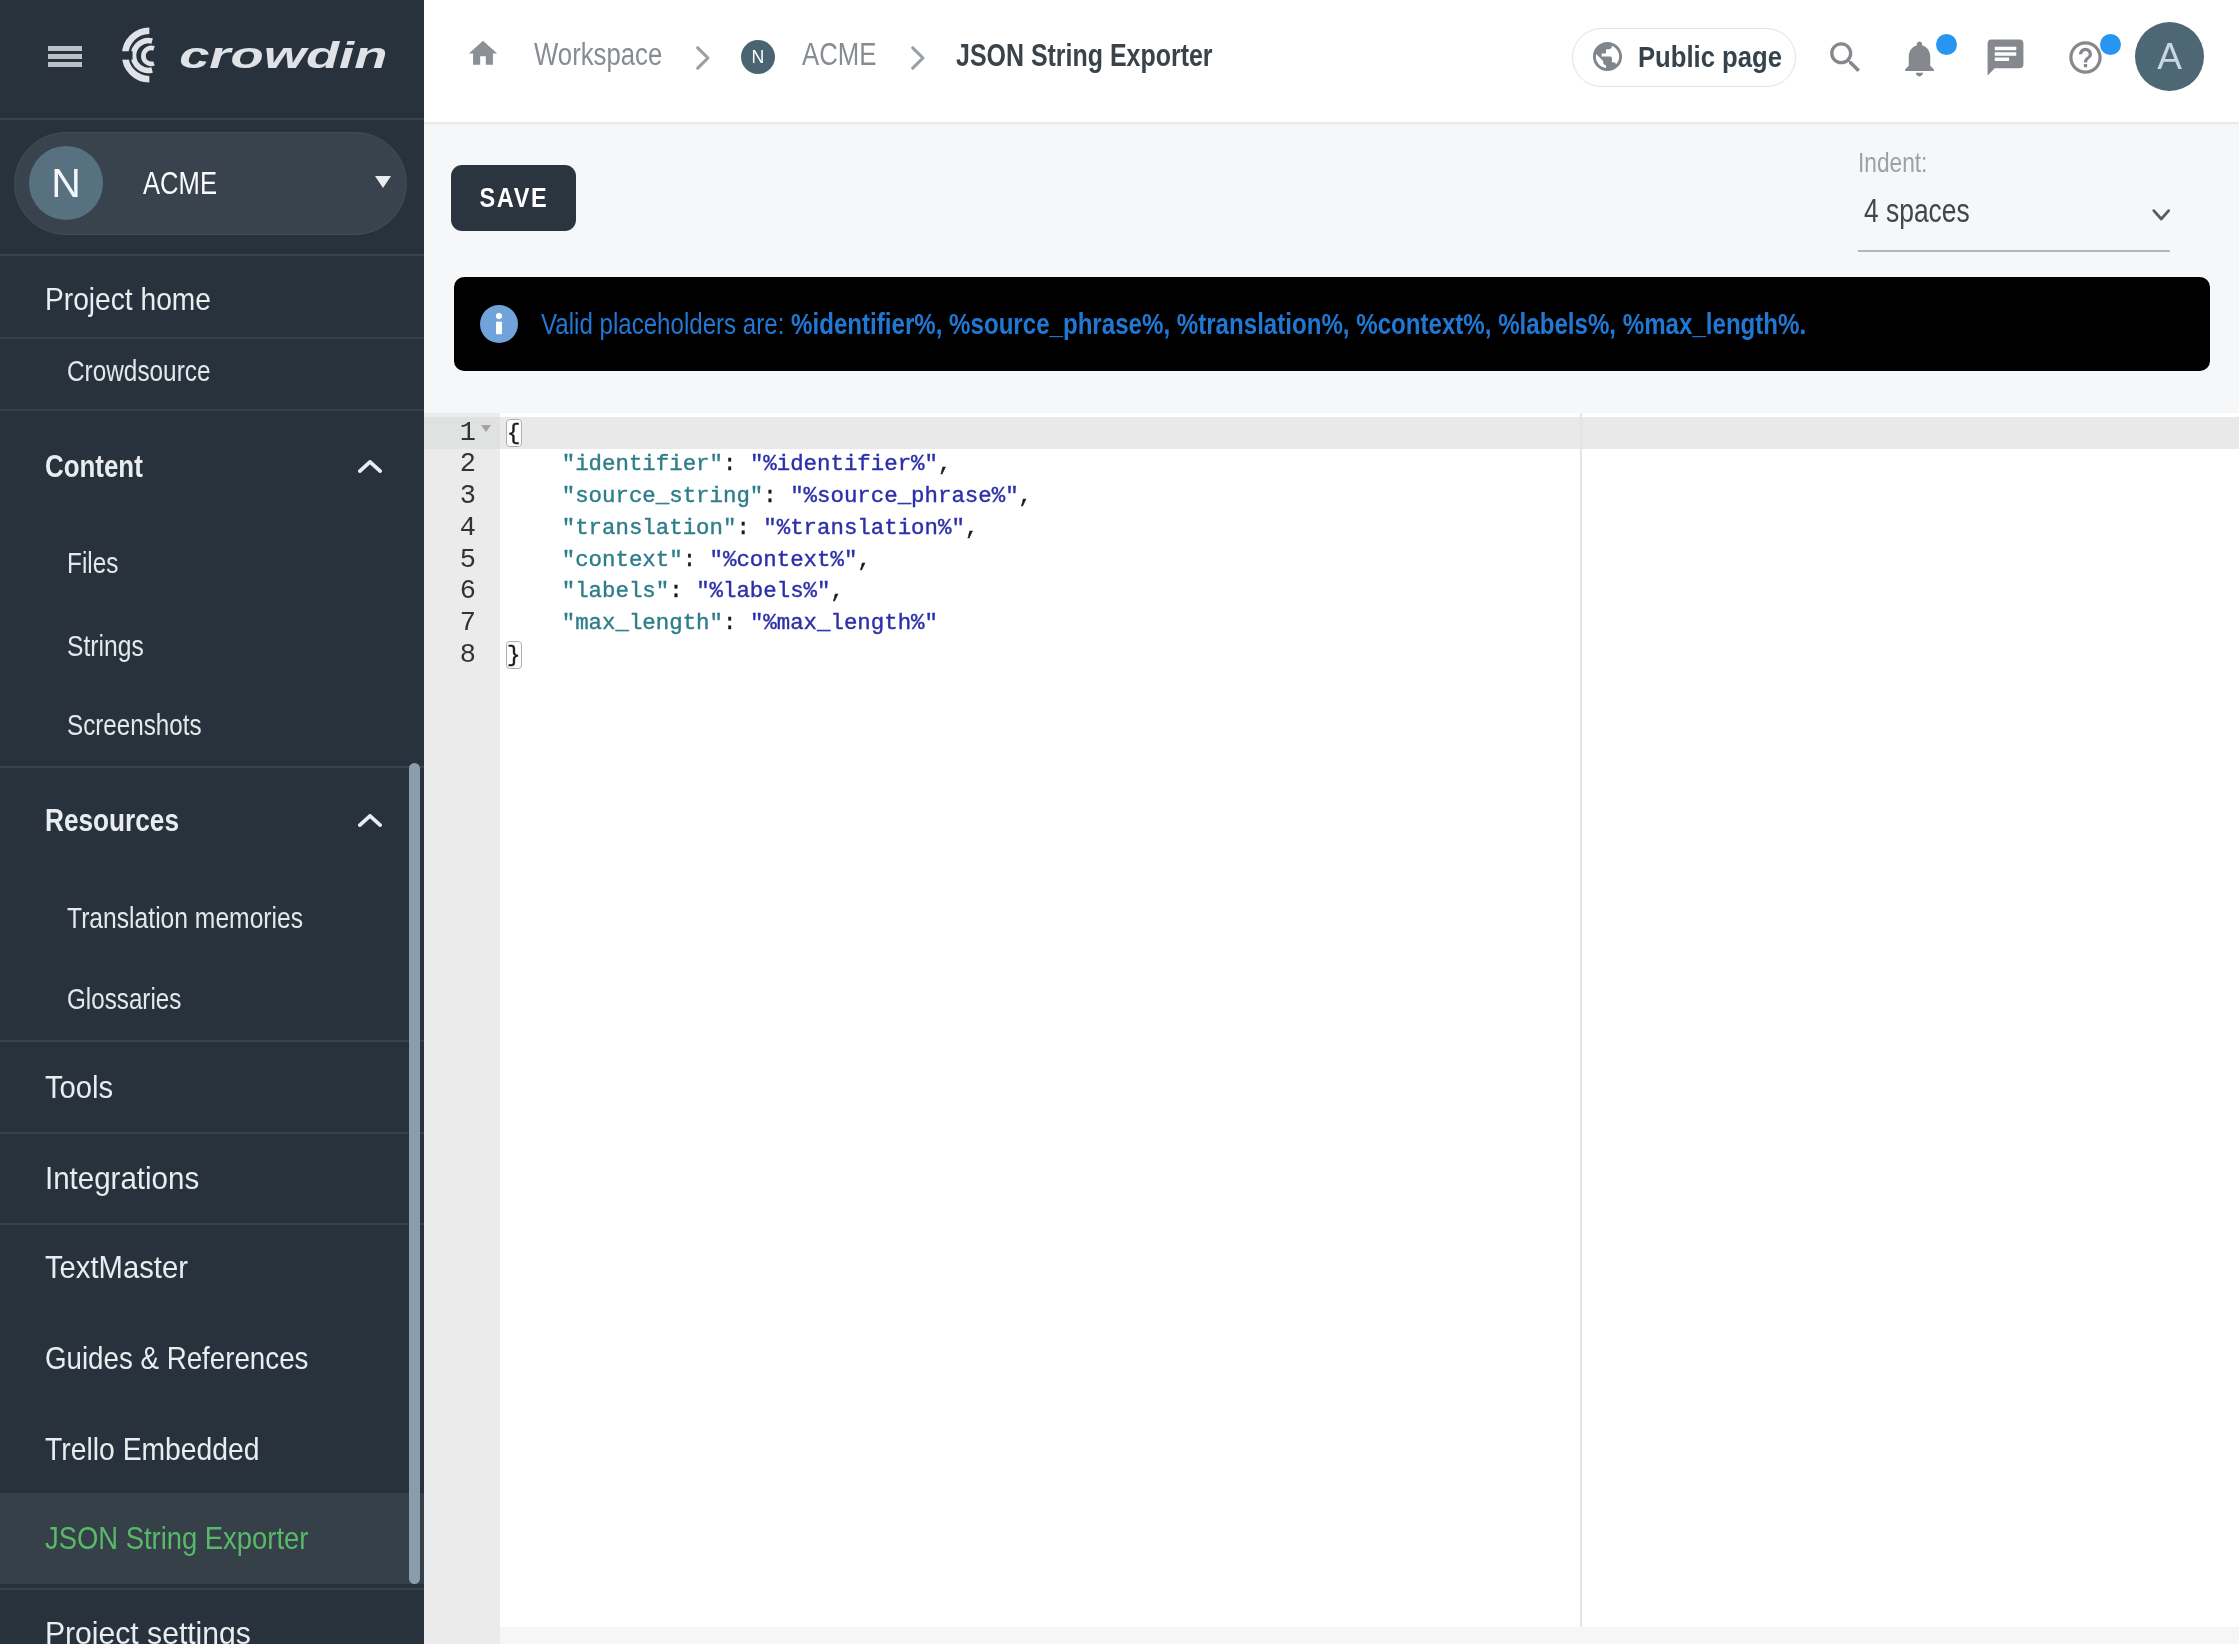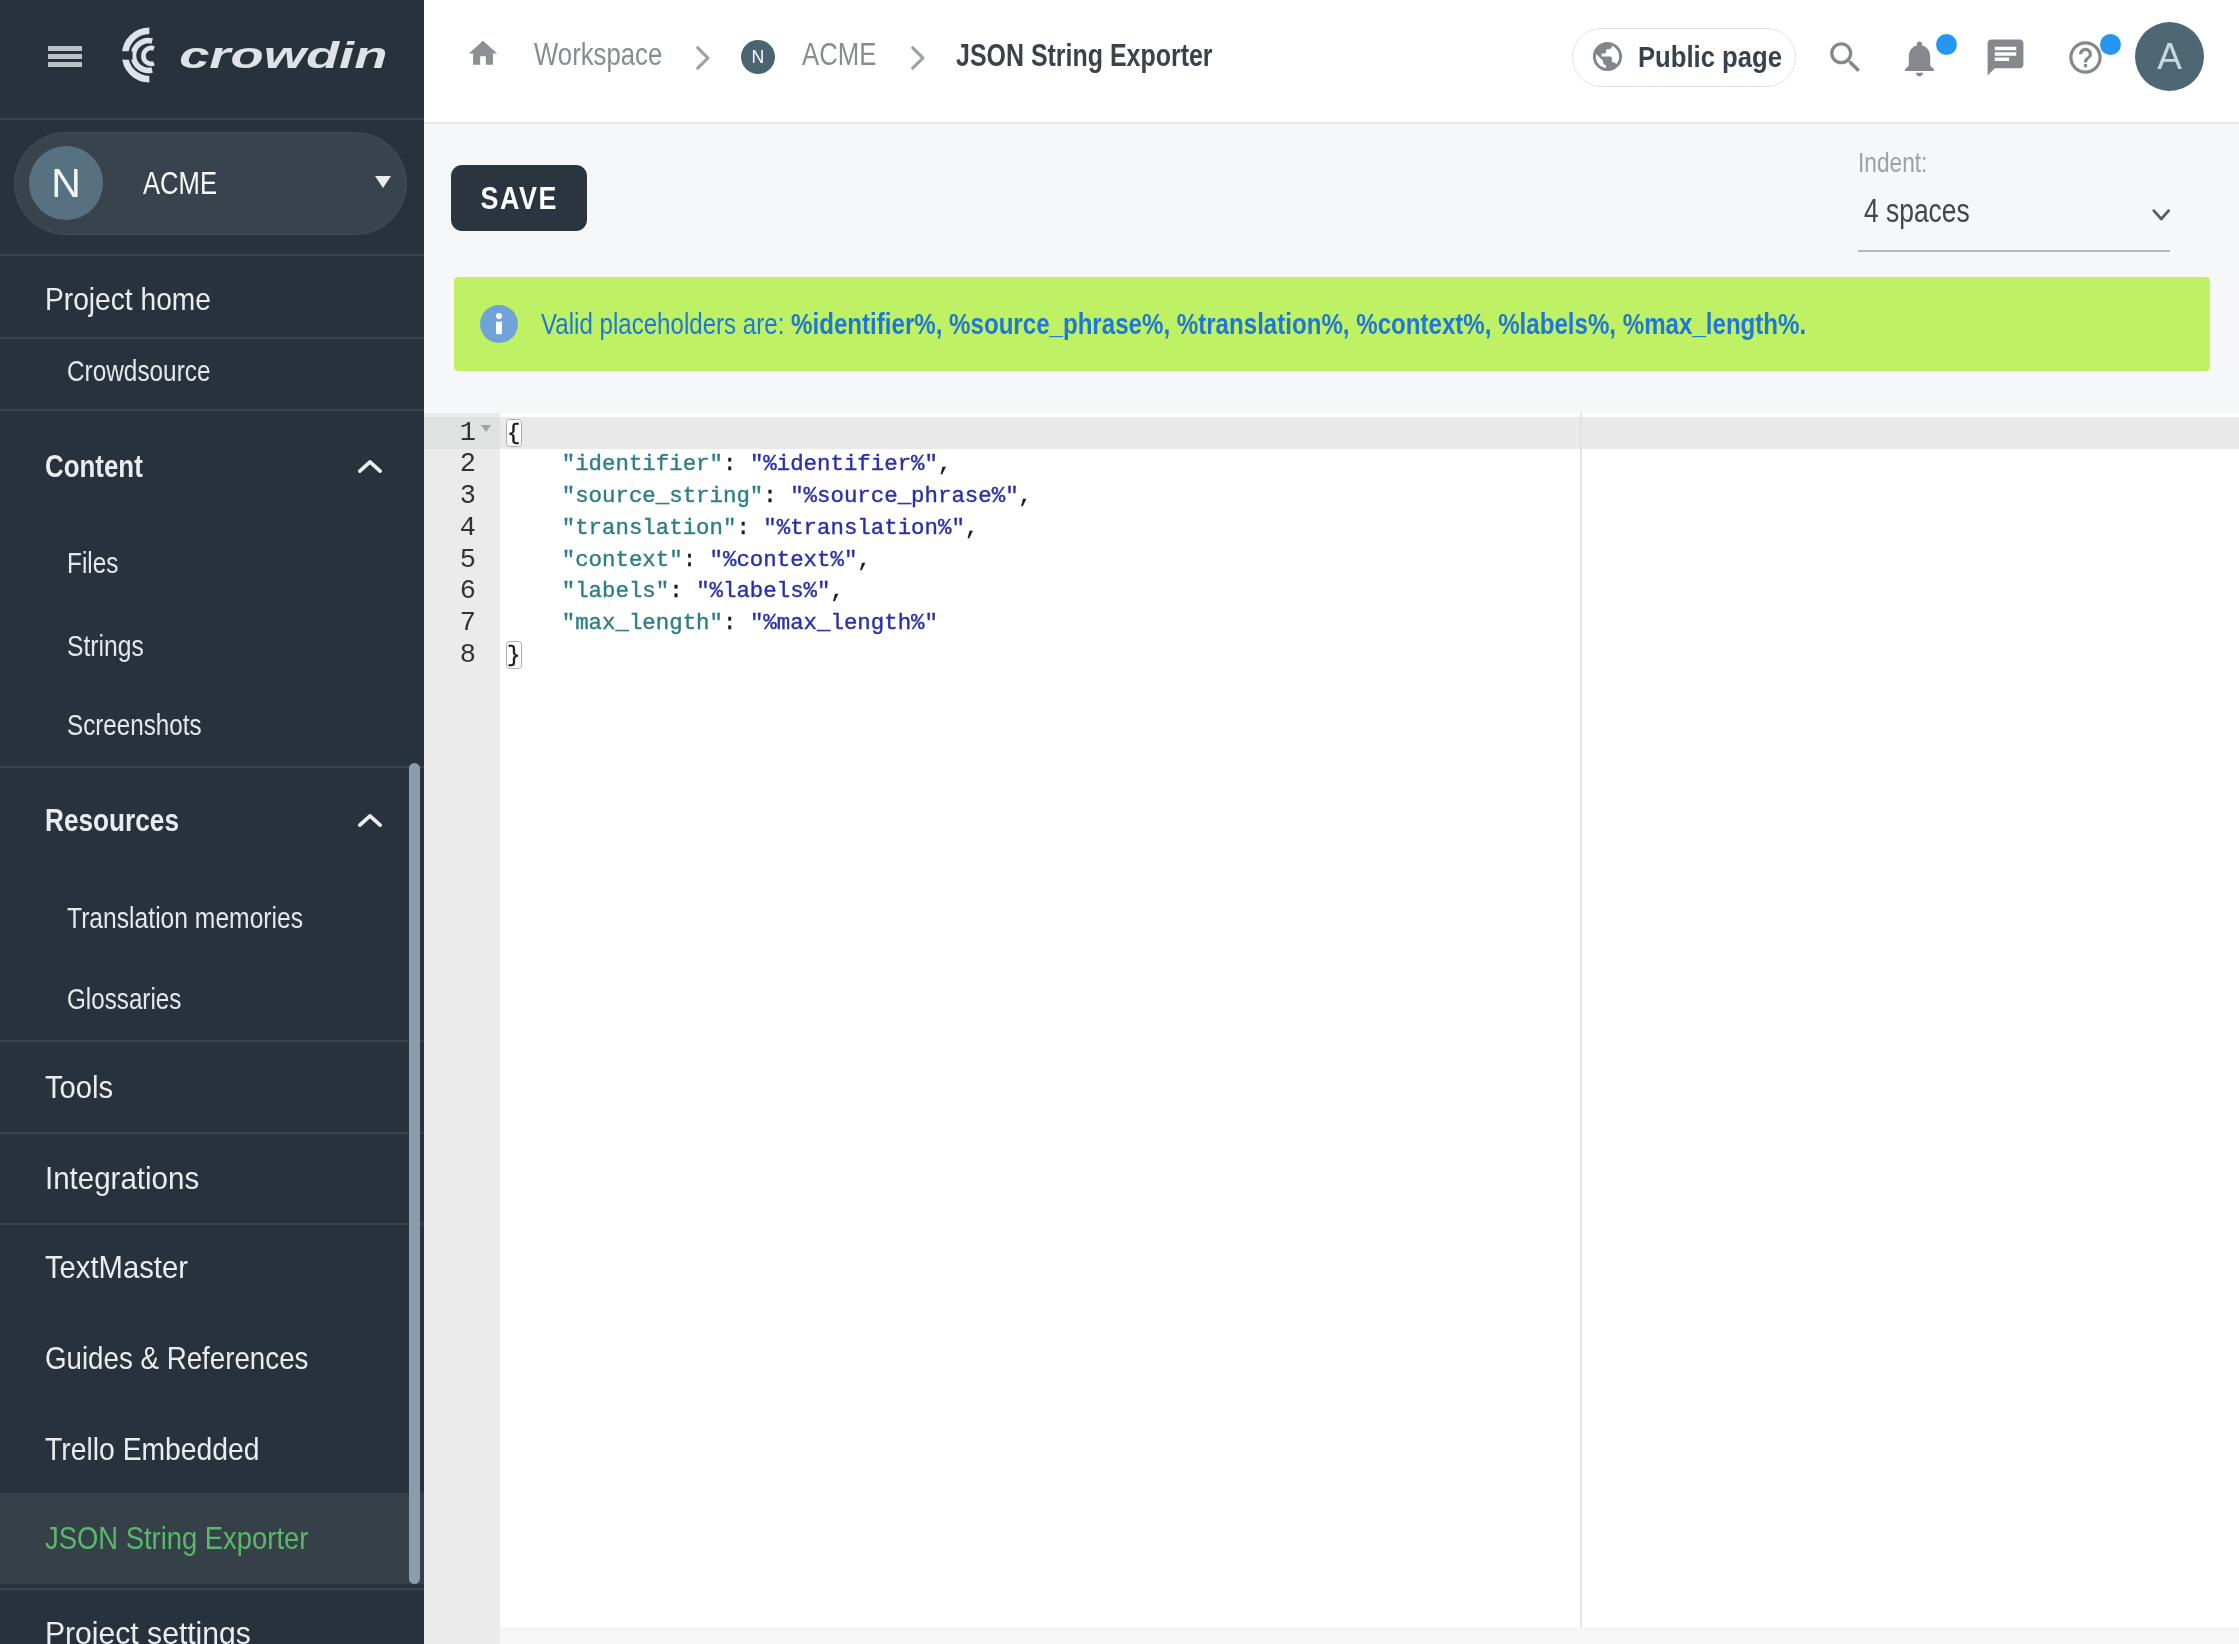--- a/index.html
+++ b/index.html
@@ -27,26 +27,26 @@
 
 #topbar { position:absolute; left:424px; top:0; width:1815px; height:124px; background:#fff; border-bottom:2.8px solid #e8e9eb; }
 .crumb-gray { color:#868c91; font-size:31px; transform-origin:left top; transform:scaleX(0.83); }
 .crumb-dark { color:#3a4349; font-size:32px; font-weight:700; transform-origin:left top; transform:scaleX(0.78); }
 #pubpill { position:absolute; left:1148px; top:28px; width:224px; height:59px; border:1.9px solid #e0e2e5; border-radius:30px; background:#fff; }
 #pubpill span { position:absolute; left:65px; top:0; height:55px; line-height:55px; font-size:30px; font-weight:600; color:#37434c; white-space:nowrap; transform-origin:left center; transform:scaleX(0.855); }
 .bluedot { position:absolute; width:21.4px; height:21.4px; border-radius:50%; background:#2696f0; }
 
 
 #content { position:absolute; left:424px; top:124px; width:1815px; height:289px; background:#f6f7f9; }
-#savebtn { position:absolute; left:27px; top:41px; width:136px; height:66px; background:#2a3540; border-radius:11.2px; color:#fff; font-size:32px; font-weight:600; letter-spacing:1.9px; text-align:center; line-height:66px; }
+#savebtn { position:absolute; left:27px; top:41px; width:125px; height:66px; background:#2a3540; border-radius:11.2px; color:#fff; font-size:28px; font-weight:600; letter-spacing:1.9px; text-align:center; line-height:66px; }
 #savebtn span { display:inline-block; transform:scaleX(0.84); }
 #indent-label { position:absolute; left:1434px; top:23px; font-size:28px; color:#9ba1a7; transform-origin:left top; transform:scaleX(0.81); }
 #indent-value { position:absolute; left:1440px; top:68px; font-size:33px; color:#3f464c; transform-origin:left top; transform:scaleX(0.80); }
 #indent-line { position:absolute; left:1434px; top:126px; width:312px; height:1.9px; background:#b4b7ba; }
-#banner { position:absolute; left:30px; top:153px; width:1756px; height:94px; background:#bef264; border-radius:4px; }
+#banner { position:absolute; left:30px; top:153px; width:1756px; height:94px; background:#000000; border-radius:10px; }
 #banner .icirc { position:absolute; left:26px; top:28px; width:38px; height:38px; border-radius:50%; background:#6fa3da; }
 #banner .btext { position:absolute; left:87px; top:0; height:94px; line-height:94px; font-size:29px; color:#2178d4; white-space:nowrap; transform-origin:left center; transform:scaleX(0.831); }
 
 
 #editor { position:absolute; left:424px; top:413px; width:1815px; height:1231px; background:#fff; font-family:"Liberation Mono", monospace; }
 #gutter { position:absolute; left:0; top:0; width:76px; height:1231px; background:#ebebec; }
 #activeline { position:absolute; left:0; top:3.7px; width:1815px; height:32px; background:#e9e9e9; }
 #activegutter { position:absolute; left:0; top:3.7px; width:76px; height:32px; background:#e0e1e1; }
 #ruler { position:absolute; left:1156px; top:0; width:1.9px; height:1216px; background:#e4e4e4; }
 .ln { position:absolute; left:0; width:52px; text-align:right; font-size:27px; color:#333; height:32px; line-height:32px; }

